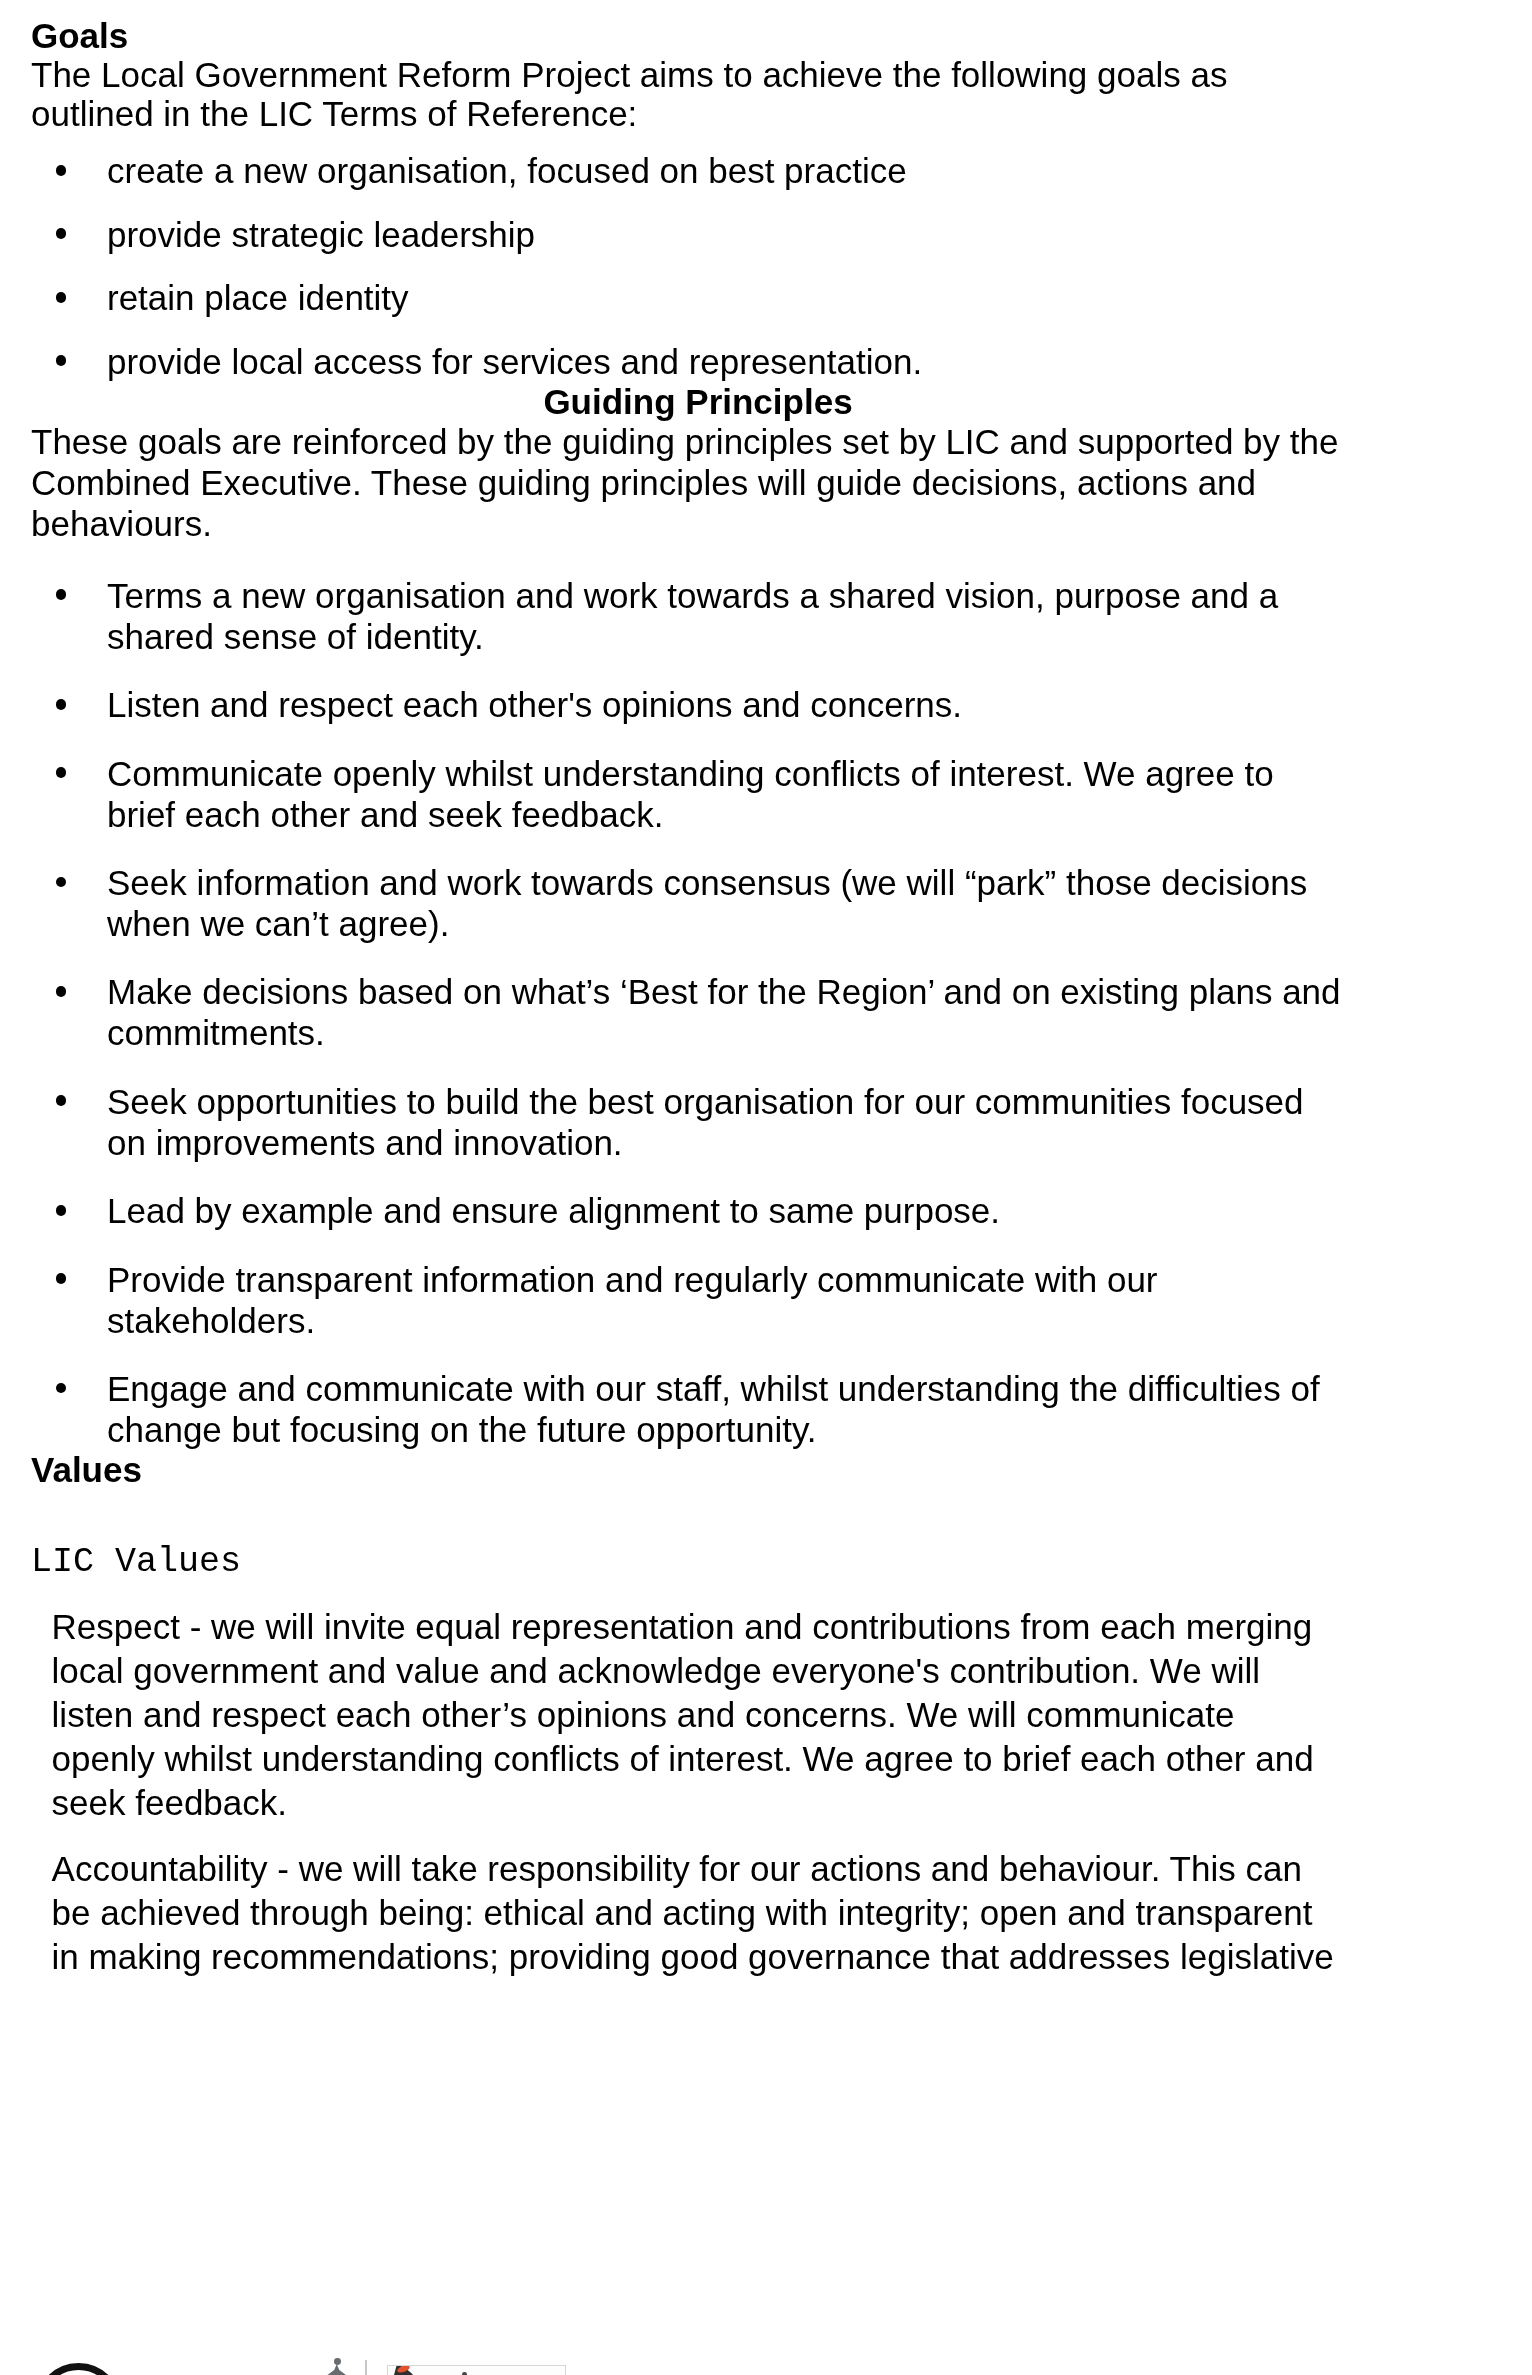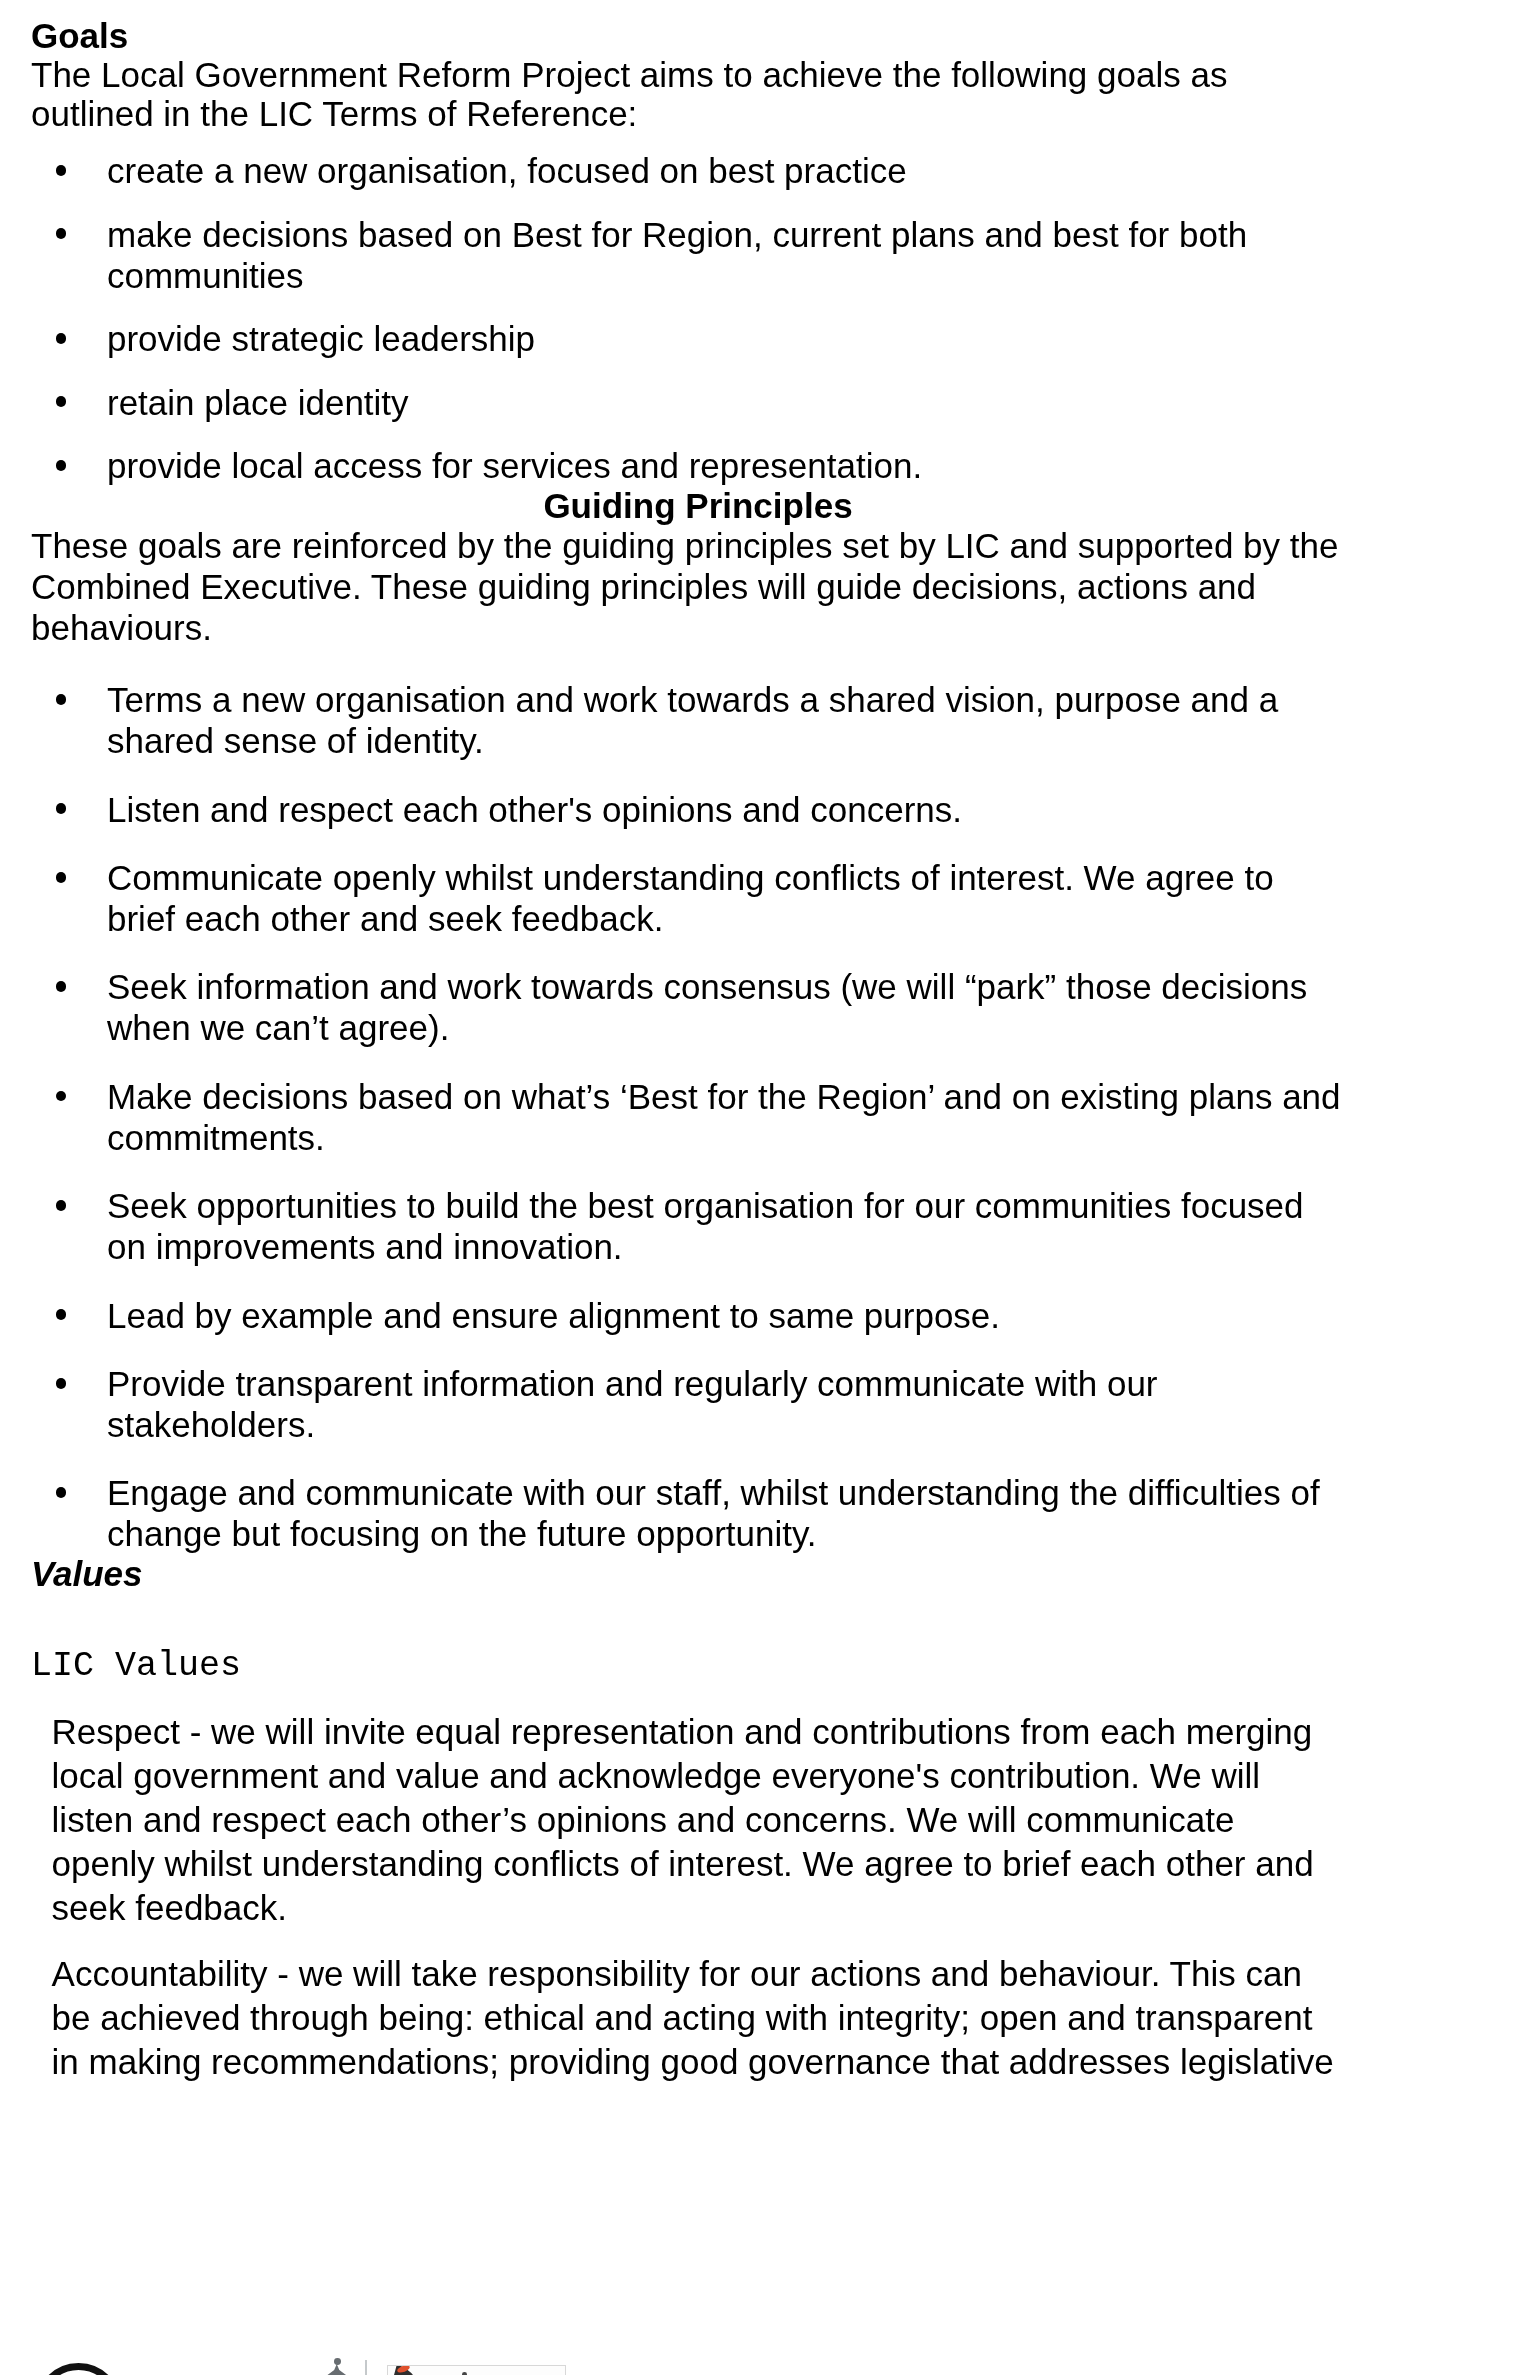--- a/index.html
+++ b/index.html
@@ -48,21 +48,21 @@
     left:24.5px;
     top:14.7px;
     width:10.8px;
     height:10.8px;
     background:#000;
     border-radius:50%;
   }
   .li-text { white-space:pre-line; }
 
   .h-gp { margin-top:78px; margin-bottom:5.9px;text-align:center; }
-  .h-values { margin-top:57px; margin-bottom:5.9px;font-style:italic; }
+  .h-values { margin-top:57px; margin-bottom:5.9px; }
 
   .subheading {
     margin:54px 0 0 0;
     line-height:39px;
     font-family:Liberation Mono, monospace;
   }
   .value-para {
     margin:23.5px 0 0 20.6px;
     line-height:44px;
     white-space:pre-line;
@@ -140,22 +140,20 @@
 
 <div class="page">
   <div class="content">
 
     <section>
       <h2 class="doc-heading">Goals</h2>
       <p class="intro">The Local Government Reform Project aims to achieve the following goals as
 outlined in the LIC Terms of Reference:</p>
       <ul class="bullets">
         <li><span class="dot"></span><span class="li-text">create a new organisation, focused on best practice</span></li>
-        <li><span class="dot"></span><span class="li-text">make decisions based on Best for Region, current plans and best for both
-communities</span></li>
         <li><span class="dot"></span><span class="li-text">provide strategic leadership</span></li>
         <li><span class="dot"></span><span class="li-text">retain place identity</span></li>
         <li><span class="dot"></span><span class="li-text">provide local access for services and representation.</span></li>
       </ul>
     </section>
 
     <section>
       <h2 class="doc-heading h-gp">Guiding Principles</h2>
       <p class="intro intro-gp">These goals are reinforced by the guiding principles set by LIC and supported by the
 Combined Executive. These guiding principles will guide decisions, actions and

